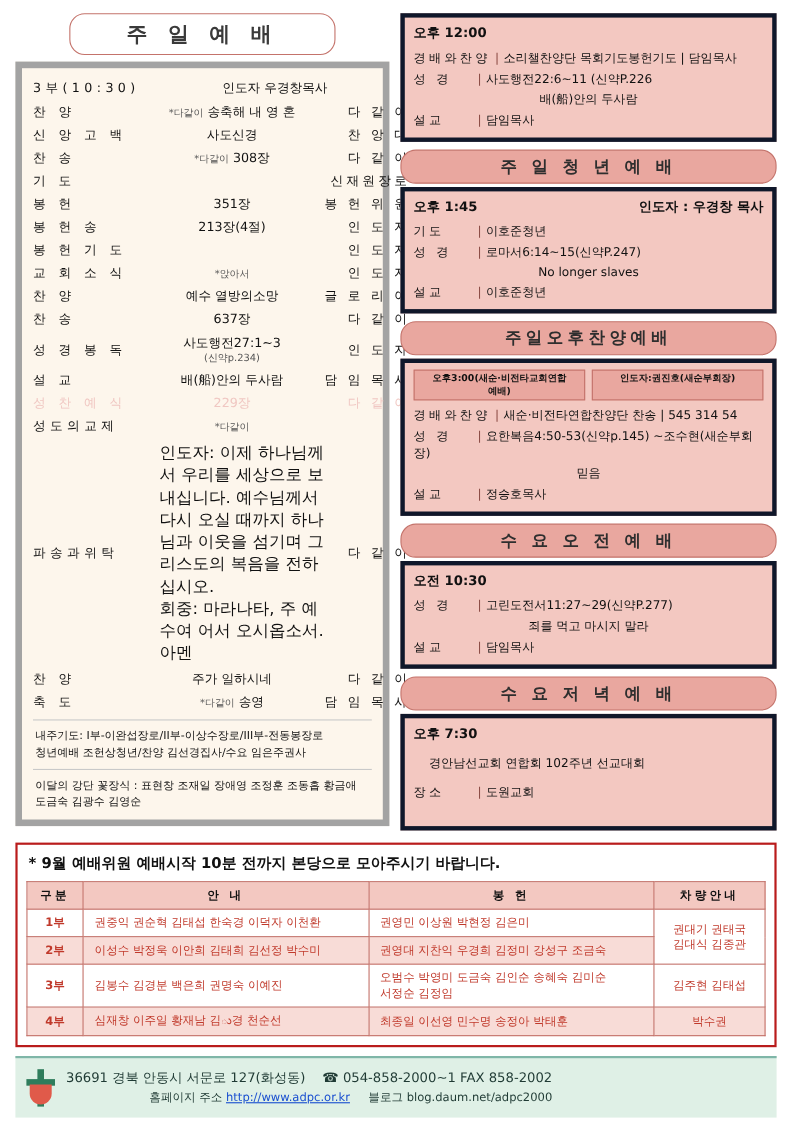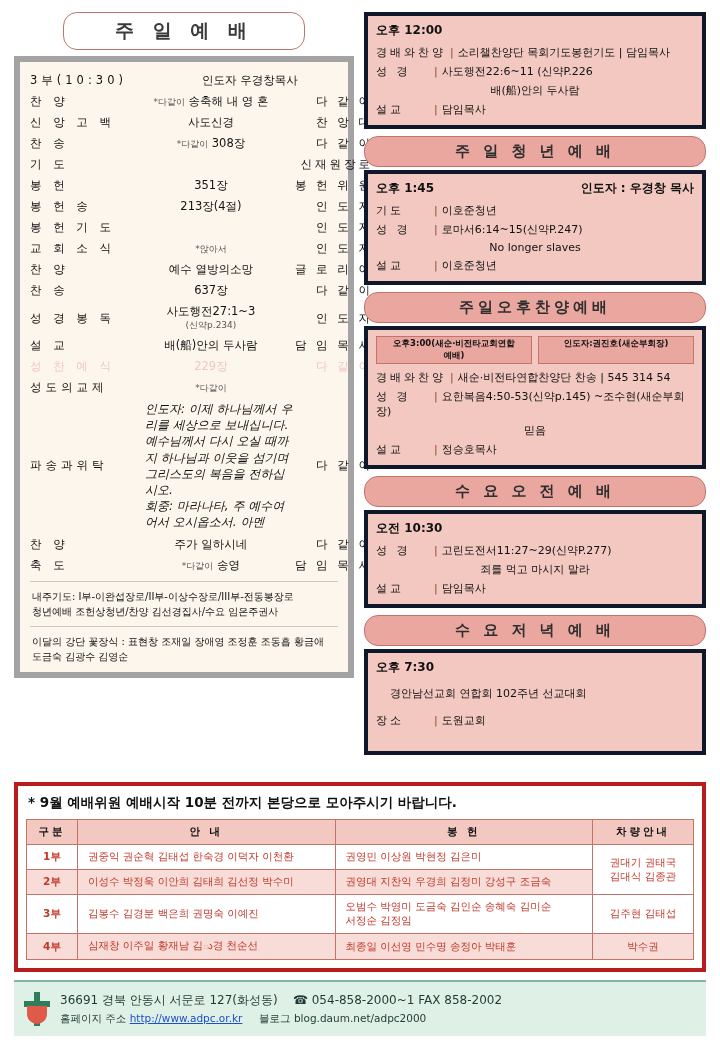--- a/index.html
+++ b/index.html
@@ -30,57 +30,57 @@
     border:6px solid #a3a3a3;background:#fdf6ec;
     padding:8px 10px 6px 10px;
   }
   table.order{width:100%;border-collapse:collapse;}
   table.order td{padding:3px 0;font-size:11.5px;vertical-align:middle;}
   .c1{width:88px;letter-spacing:4px;white-space:nowrap;}
   .c2{text-align:center;}
   .c3{width:92px;text-align:right;letter-spacing:3px;white-space:nowrap;}
   .sub{font-size:9px;color:#555;}
   .faded{color:#f0c7c2;}
-  .small-note{font-size:12px;line-height:1.35;font-style:italic;}
+  .small-note{font-size:15px;line-height:1.35;}
   .hr-thin{border:0;border-top:1px solid #c9c9c9;margin:5px 0;}
   .bottom-note{font-size:10px;line-height:1.5;padding:2px 2px;}
 
   
   .panel{
     border:4px solid #0f172a;background:#f3c8c1;
     padding:6px 8px;margin-bottom:7px;
   }
   .panel .time{font-weight:bold;font-size:12px;margin-bottom:4px;}
   .panel .line{font-size:11px;padding:2px 0;}
   .panel .line .lbl{display:inline-block;min-width:54px;letter-spacing:3px;}
   .inner-head{display:flex;gap:6px;font-size:8.5px;font-weight:bold;margin-bottom:4px;}
   .inner-head span{flex:1;text-align:center;background:#e9a79f;border:1px solid #c4736b;padding:1px 16px;}
   .center{text-align:center;}
   .pipe{margin:0 4px;color:#8a4a44;}
 
   
-  .notice-box{border:4px solid #b91c1c;margin-top:20px;padding:6px 8px 8px 8px;}
+  .notice-box{border:2px solid #b91c1c;margin-top:4px;padding:6px 8px 8px 8px;}
   .notice-title{font-weight:bold;font-size:13.5px;color:#111;margin:2px 0 7px 2px;}
   table.comm{width:100%;border-collapse:collapse;font-size:10.5px;}
   table.comm th,table.comm td{border:1px solid #c4736b;padding:5px 4px;text-align:center;vertical-align:middle;}
   table.comm th{background:#f3c8c1;font-weight:bold;letter-spacing:3px;}
   table.comm td.grp{width:42px;color:#c0392b;font-weight:bold;}
   table.comm td.info{text-align:left;padding-left:10px;color:#c0392b;}
   table.comm td.off{text-align:left;padding-left:10px;color:#c0392b;}
   table.comm td.car{width:92px;color:#c0392b;}
   tr.alt td{background:#f8dcd7;}
 
   
   .footer{
     margin-top:8px;border-top:2px solid #7fb6a8;
     background:#d9ead3;background:#dff0e6;
     padding:9px 10px;display:flex;align-items:center;gap:10px;
     font-size:12px;color:#1f3a34;
   }
-  .footer .addr{line-height:1.6;}
+  .footer .addr{line-height:1.6;text-align:right;}
   .footer a{color:#1a4fd0;text-decoration:underline;}
   .cross{width:26px;height:34px;position:relative;flex:0 0 26px;}
   .cross .v{position:absolute;left:10px;top:0;width:6px;height:34px;background:#2f7d5c;}
   .cross .h{position:absolute;left:0;top:9px;width:26px;height:6px;background:#2f7d5c;}
   .cross .d{position:absolute;left:3px;top:14px;width:20px;height:18px;background:#e05a4a;border-radius:0 0 10px 10px;}
   .footer .small{font-size:10.5px;}
 </style>
 </head>
 <body>
 

